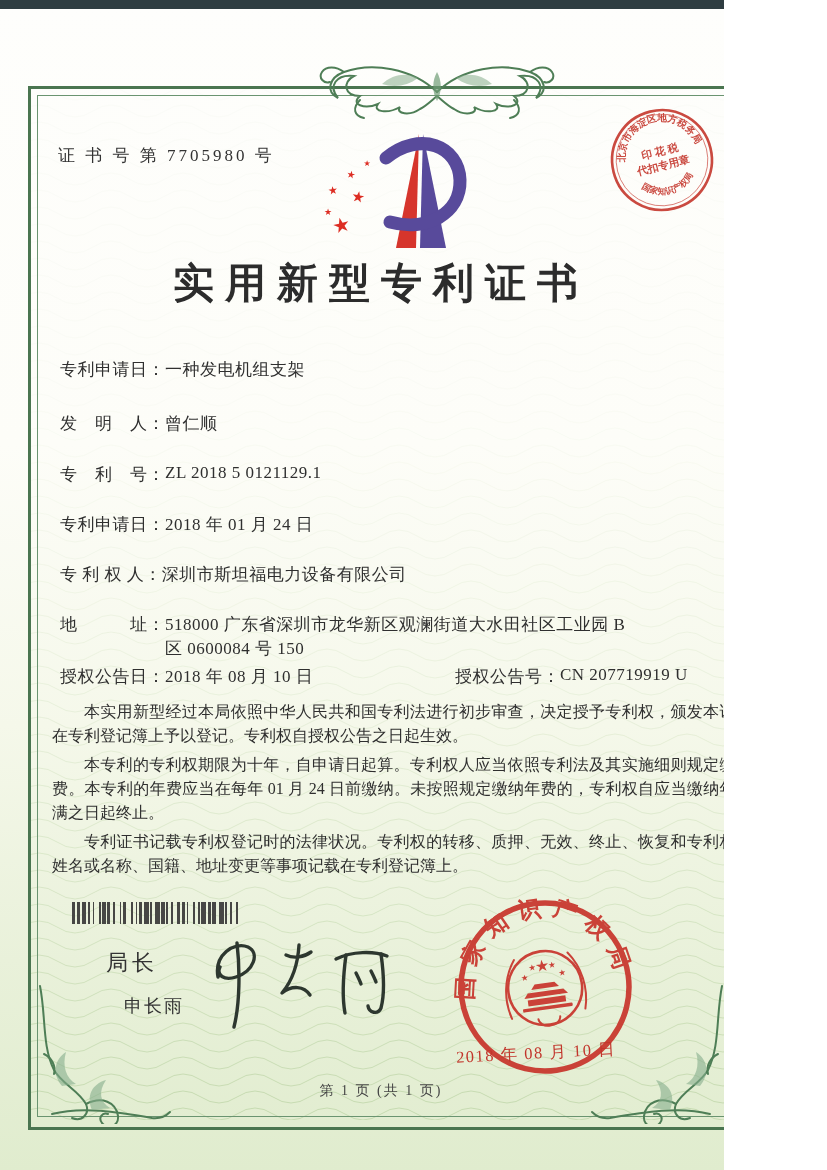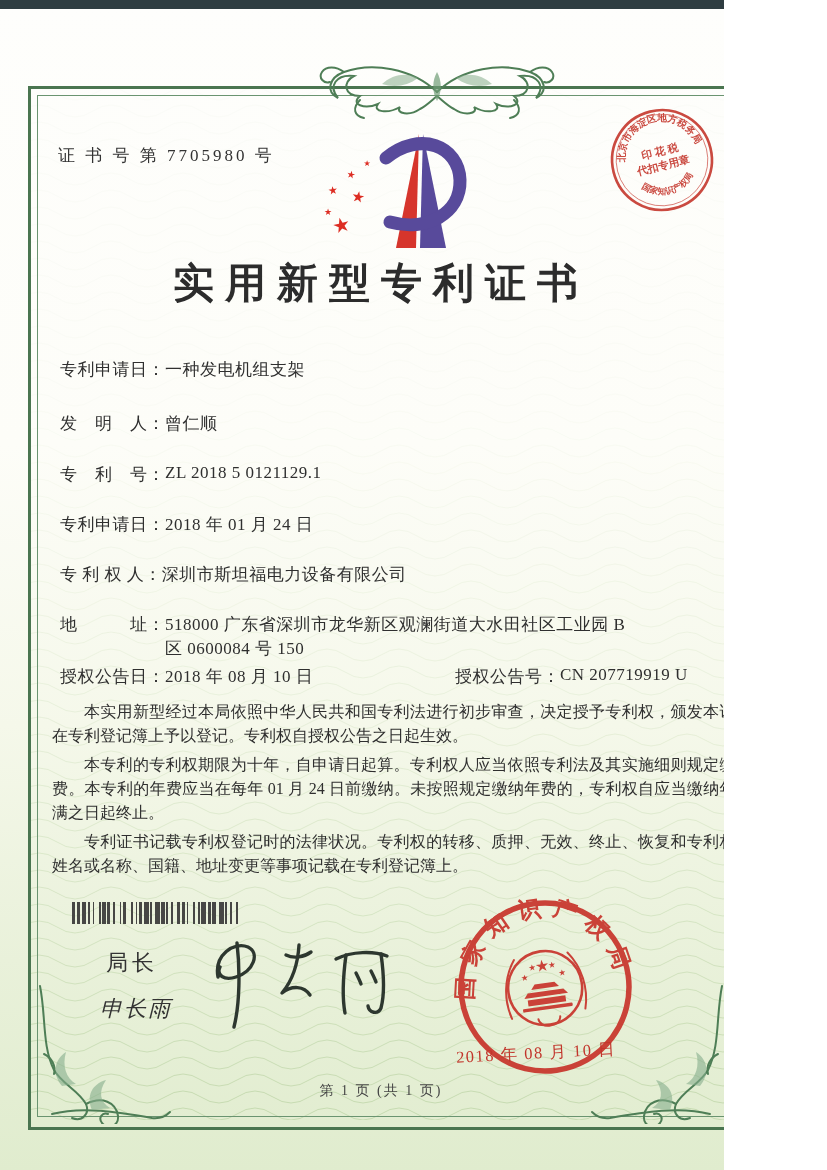--- a/index.html
+++ b/index.html
@@ -29,21 +29,21 @@
   .fvalue-wrap{white-space:normal;width:478px;line-height:24px;}
   .grant-no-pair{position:absolute;left:395px;top:0;}
   .paras{position:absolute;left:52px;top:700px;width:716px;z-index:4;}
   .paras p{margin:0 0 5px 0;font-size:16px;line-height:24px;text-align:justify;
            text-indent:2em;color:#2f2f2f;}
   .taxstamp{position:absolute;left:606px;top:104px;width:112px;height:112px;z-index:5;opacity:0.92;}
   .barcode{position:absolute;left:72px;top:902px;width:212px;height:22px;overflow:hidden;
            white-space:nowrap;font-size:0;z-index:4;}
   .barcode span{display:inline-block;height:22px;background:#474745;}
   .sig-title{position:absolute;left:106px;top:948px;font-size:22px;color:#333;letter-spacing:4px;z-index:4;}
-  .sig-name{position:absolute;left:100px;top:994px;font-size:22px;color:#333;letter-spacing:2px;z-index:4;font-style:italic;}
+  .sig-name{position:absolute;left:124px;top:994px;font-size:18px;color:#333;letter-spacing:2px;z-index:4;}
   .sig-hand{position:absolute;left:190px;top:925px;width:215px;height:112px;z-index:4;}
   .seal{position:absolute;left:450px;top:892px;width:190px;height:190px;z-index:5;opacity:0.93;}
   .seal-date{position:absolute;left:456px;top:1042px;width:180px;font-size:16.5px;color:#c2352b;
              letter-spacing:1.5px;transform:rotate(-3deg);z-index:6;white-space:nowrap;}
   .footer{position:absolute;left:28px;top:1082px;width:706px;text-align:center;font-size:14px;
           color:#444;letter-spacing:2px;z-index:4;}
 </style>
 </head>
 <body>
 

